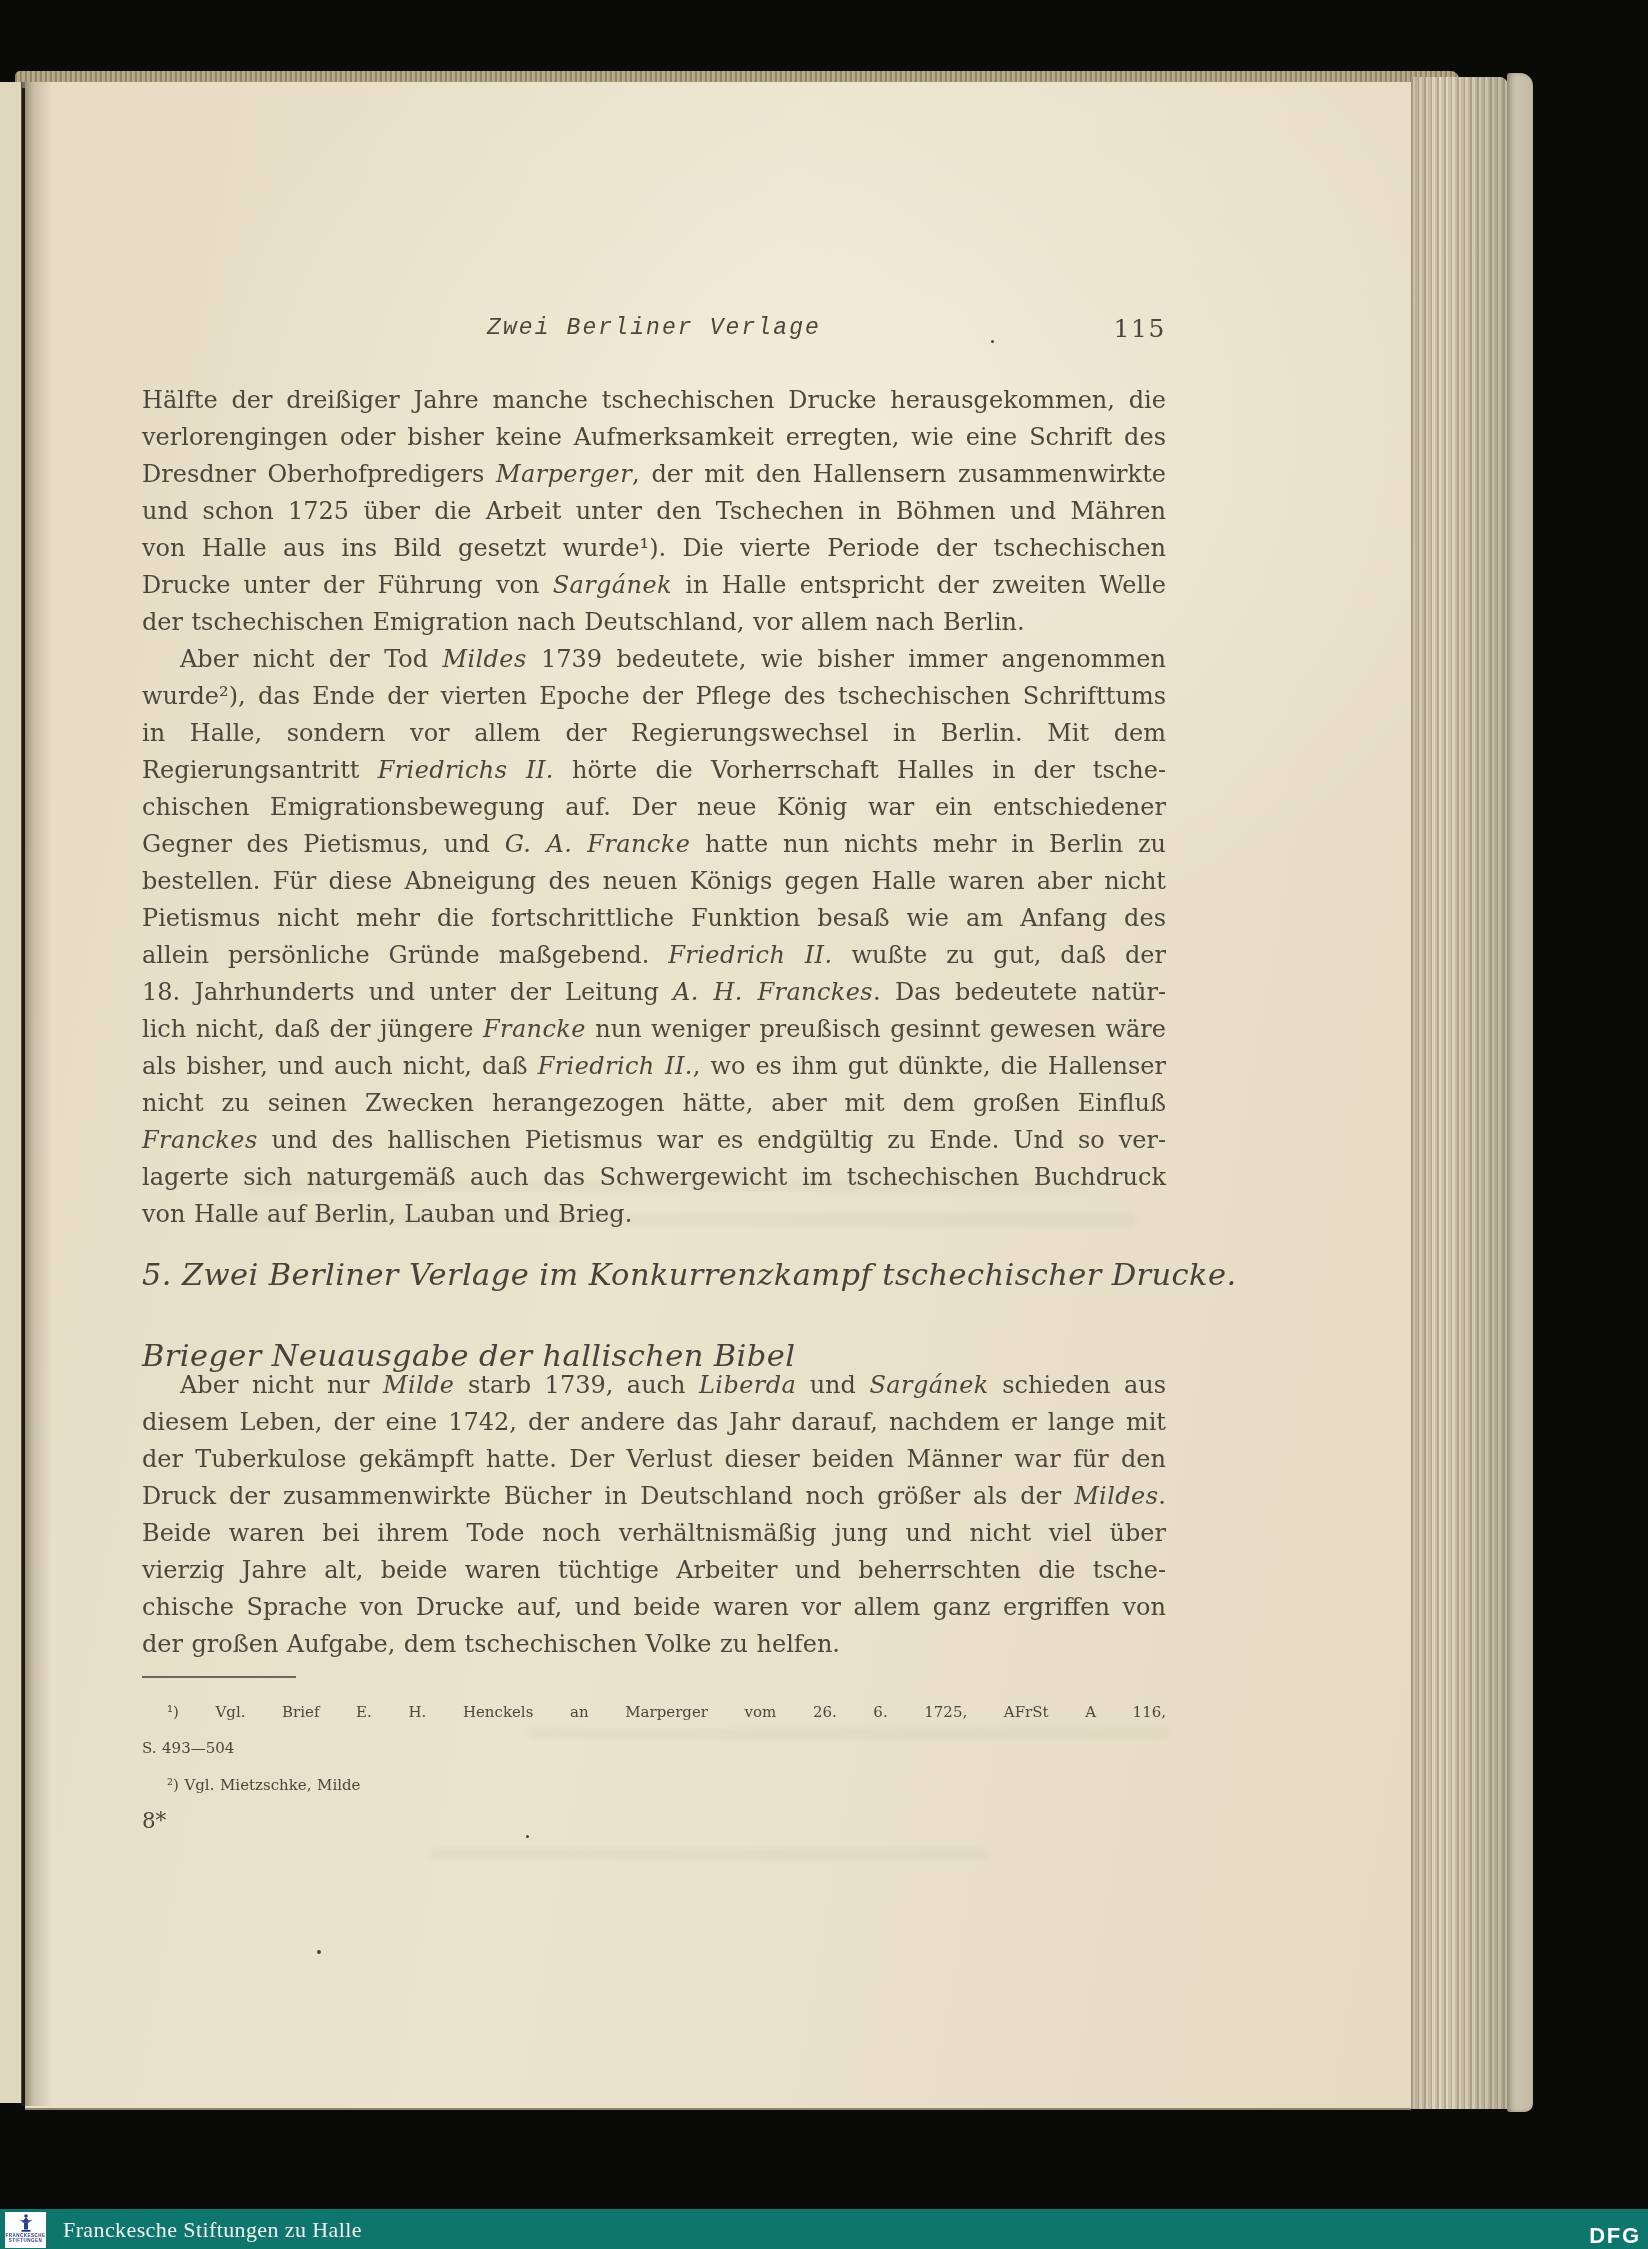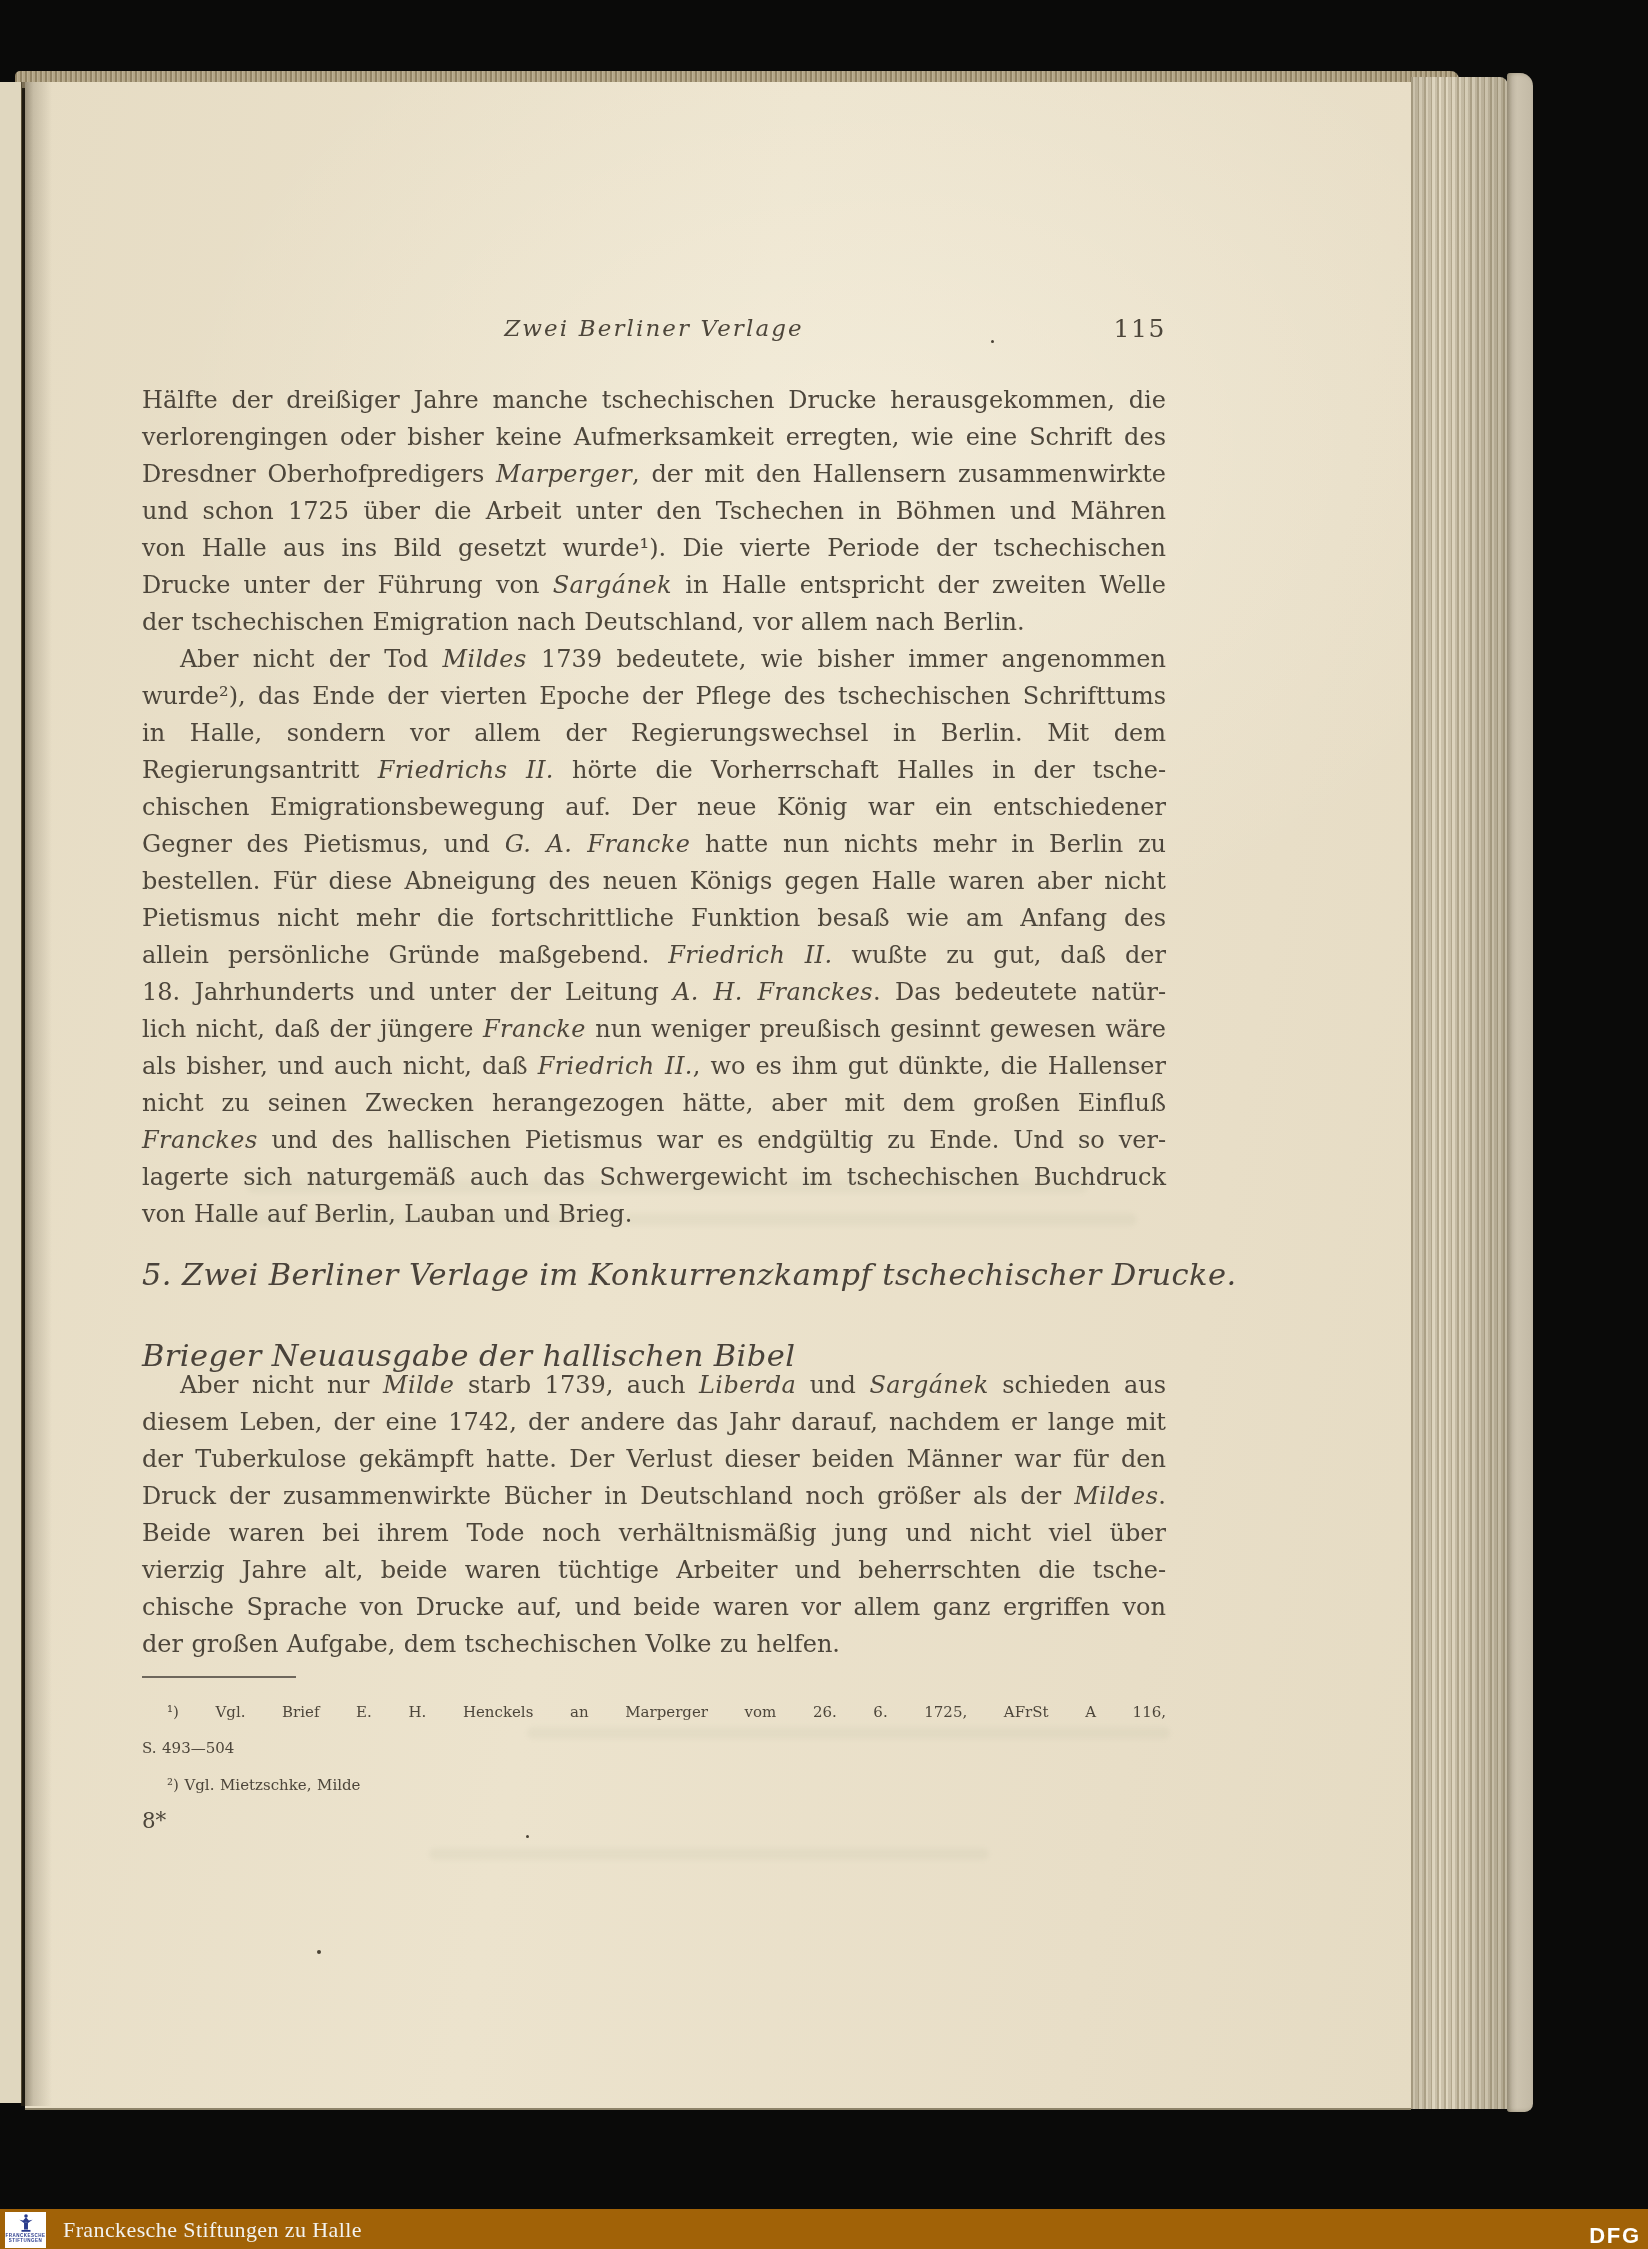--- a/index.html
+++ b/index.html
@@ -44,21 +44,21 @@
   .cover-edge{
     position:absolute;left:1507px;top:73px;width:26px;height:2039px;
     background:linear-gradient(90deg,#b9b09c,#ccc3af 40%,#c2b9a5);
     border-radius:3.3px 13px 8.2px 3.3px;
     box-shadow:inset 2.5px 0 4.1px rgba(70,60,35,.35);
     z-index:1;
   }
   
   .content{position:absolute;left:0;top:0;width:1648px;height:2250px;z-index:4;color:#4d463b;}
   .running-head{position:absolute;left:142px;top:310px;width:1024px;height:37px;line-height:37px;}
-  .rh-title{display:block;text-align:center;font-style:italic;font-size:23px;letter-spacing:2.1px;}
+  .rh-title{display:block;text-align:center;font-style:italic;font-size:23px;letter-spacing:2.1px;font-family:Liberation Mono, monospace;}
   .rh-num{position:absolute;right:0;top:0;font-size:25px;letter-spacing:1.6px;}
   .para{position:absolute;left:142px;width:1024px;font-size:24px;}
   .line{line-height:37px;height:37px;text-align:justify;text-align-last:justify;word-spacing:0.8px;}
   .line.last{text-align-last:left;}
   .indent .line:first-child{text-indent:38px;}
   .it, .line .it{font-style:italic;letter-spacing:0.4px;}
   #p1{top:382px;} #p2{top:641px;} #p3{top:1367px;}
   .sec-head{
     position:absolute;left:142px;width:1024px;text-align:left;
     font-style:italic;font-size:30.5px;color:#49423a;letter-spacing:0.4px;white-space:nowrap;
@@ -76,21 +76,21 @@
   .g2{left:206px;top:1213px;width:931px;height:13px;}
   .g3{left:527px;top:1727px;width:643px;height:12.4px;}
   .g4{left:429px;top:1848px;width:560px;height:11.5px;}
   .speck{position:absolute;border-radius:50%;background:#4a4336;}
   .sp1{left:991px;top:340px;width:3.3px;height:3.3px;}
   .sp2{left:526px;top:1835px;width:3.3px;height:3.3px;}
   .sp3{left:317px;top:1950px;width:4.1px;height:4.1px;}
   
   .footer-bar{
     position:absolute;left:0;top:2209px;width:1648px;height:41px;
-    background:#a16207;z-index:6;
+    background:#0f766e;z-index:6;
   }
   .logo-box{
     position:absolute;left:5px;top:2.5px;width:41px;height:36px;background:#ffffff;
     display:flex;flex-direction:column;align-items:center;justify-content:flex-start;
   }
   .logo-glyph{margin-top:1.6px;}
   .logo-text{font-family:"Liberation Sans", sans-serif;font-size:4.5px;line-height:5px;
     color:#2a3b8c;letter-spacing:0.5px;text-align:center;font-weight:bold;}
   .footer-label{
     position:absolute;left:63px;top:0;height:41px;line-height:41px;

